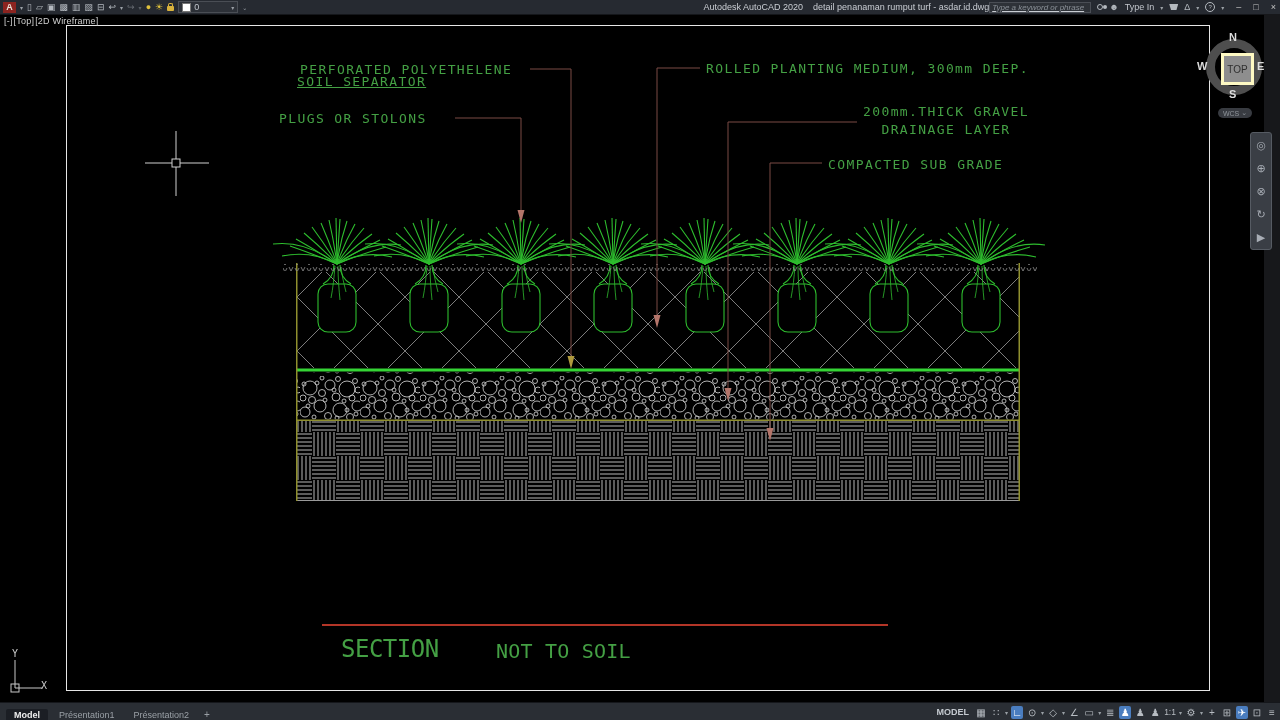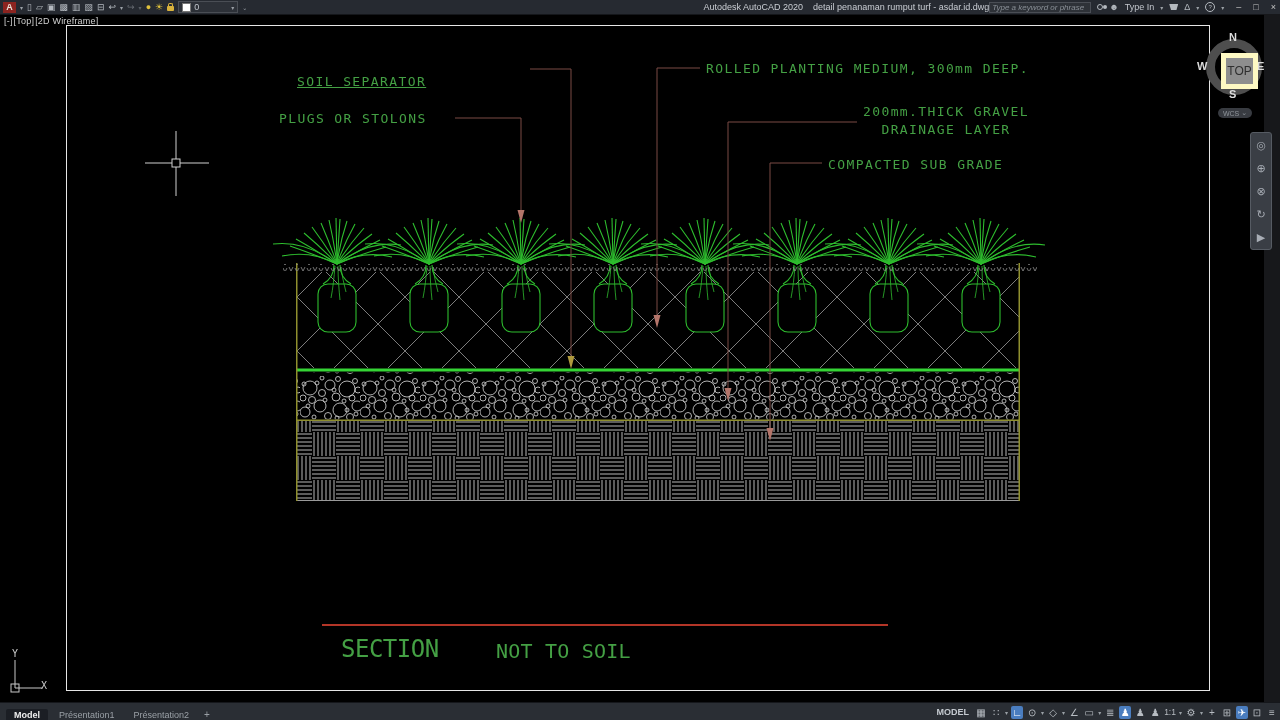--- a/index.html
+++ b/index.html
@@ -19,21 +19,21 @@
   .yel{color:#e0c23c;}
   .lock{width:7px;height:5px;background:#d8b23c;border-radius:1px;position:relative;margin-top:3px;}
   .lock::before{content:"";position:absolute;top:-3px;left:1px;width:3px;height:2px;
         border:1px solid #d8b23c;border-bottom:none;border-radius:2px 2px 0 0;}
   .swatch{width:7px;height:7px;background:#fff;border:1px solid #777;}
   .layerbox{display:flex;align-items:center;gap:3px;background:#2d3138;border:1px solid #4a4e55;
         height:10px;padding:0 3px;min-width:52px;}
   .tb-title{flex:1;text-align:right;color:#c9cdd3;white-space:nowrap;}
   .tb-right{display:flex;align-items:center;gap:6px;padding-right:4px;}
   .search{width:96px;height:9px;background:#2e3238;border:1px solid #4a4e55;color:#c9cdd3;
-        font-size:8px;font-style:italic;padding:0 2px;font-family:"Liberation Sans",sans-serif;}
+        font-size:8px;font-style:italic;padding:0 2px;font-family:"Liberation Sans",sans-serif;text-decoration:underline;}
   .search::placeholder{color:#8a9097;}
   .binoc{width:4px;height:4px;border:1px solid #b4b9bf;border-radius:50%;box-shadow:5px 0 0 -1px #b4b9bf;}
   .cart{width:9px;height:6px;background:#b4b9bf;clip-path:polygon(0 0,100% 0,80% 100%,20% 100%);}
   .helpc{width:8px;height:8px;border:1px solid #b4b9bf;border-radius:50%;font-size:6px;
         display:flex;align-items:center;justify-content:center;color:#b4b9bf;}
   .winbtn{font-size:9px;color:#c5c5c5;margin-left:6px;}
 
   
   .vplabel{left:4px;top:16px;font-size:9px;color:#d0d0d0;letter-spacing:.2px;}
   .vplabel span{margin-right:1px;}
@@ -49,22 +49,22 @@
   .tb-underline{position:absolute;left:322px;top:624px;width:566px;height:2px;background:#b33527;}
   .tb-section{position:absolute;left:341px;top:635px;font-family:"DejaVu Sans Mono",monospace;
         font-size:24px;letter-spacing:-.5px;color:#44a044;}
   .tb-scale{position:absolute;left:496px;top:639px;font-family:"DejaVu Sans Mono",monospace;
         font-size:20px;letter-spacing:.2px;color:#44a044;}
 
   
   .vc-ring{left:1206px;top:39px;width:56px;height:56px;border-radius:50%;
         border:9px solid #4e4e4e;box-sizing:border-box;background:transparent;}
   .vc-letter{position:absolute;font-size:11px;font-weight:bold;color:#dcdcdc;}
-  .vc-face{left:1221px;top:53px;width:27px;height:26px;background:#8e8e8e;border:5px solid #fef9c3;
-        display:flex;align-items:center;justify-content:center;font-size:12px;color:#2f2f2f;}
+  .vc-face{left:1221px;top:53px;width:27px;height:26px;background:#8e8e8e;border:3px solid #fef9c3;
+        display:flex;align-items:center;justify-content:center;font-size:10px;color:#2f2f2f;}
   .wcs{left:1218px;top:108px;width:34px;height:10px;background:#383b41;border-radius:5px;
         font-size:7px;color:#8f959b;display:flex;align-items:center;justify-content:center;gap:2px;}
 
   
   .navbar{left:1250px;top:132px;width:20px;height:116px;background:#3a3e45;border:1px solid #565b63;
         border-radius:3px;display:flex;flex-direction:column;align-items:center;justify-content:space-around;}
   .nbicon{font-size:11px;color:#a8adb5;line-height:12px;}
 
   
   .statusbar{left:0;top:702px;width:1280px;height:18px;background:#2a2e34;border-top:1px solid #15171b;
@@ -227,20 +227,21 @@
     </g>
     <g fill="#b4756a">
       <path d="M567.5,356 L574.5,356 L571,369 Z" fill="#b09a3e"></path>
       <path d="M517.5,210 L524.5,210 L521,223 Z"></path>
       <path d="M653.5,315 L660.5,315 L657,328 Z"></path>
       <path d="M724.5,388 L731.5,388 L728,401 Z"></path>
       <path d="M766.5,428 L773.5,428 L770,441 Z"></path>
     </g>
   </svg>
 
+  <div class="anno" style="left:300px;top:61px;">PERFORATED POLYETHELENE</div>
   <div class="anno" style="left:297px;top:73px;text-decoration:underline;">SOIL SEPARATOR</div>
   <div class="anno" style="left:279px;top:110px;">PLUGS OR STOLONS</div>
   <div class="anno" style="left:706px;top:60px;">ROLLED PLANTING MEDIUM, 300mm DEEP.</div>
   <div class="anno" style="left:853px;top:103px;width:186px;text-align:center;white-space:normal;">
     <div>200mm.THICK GRAVEL</div>
     <div>DRAINAGE LAYER</div>
   </div>
   <div class="anno" style="left:828px;top:156px;">COMPACTED SUB GRADE</div>
 
   <div class="tb-underline"></div>

